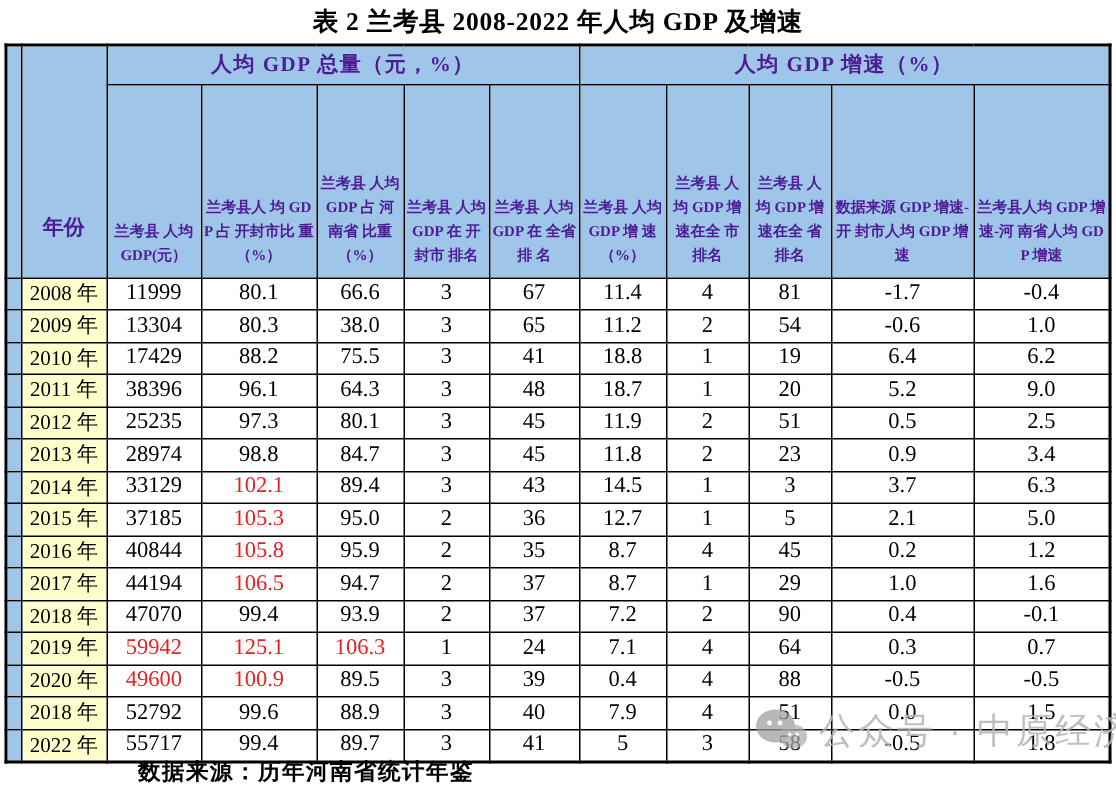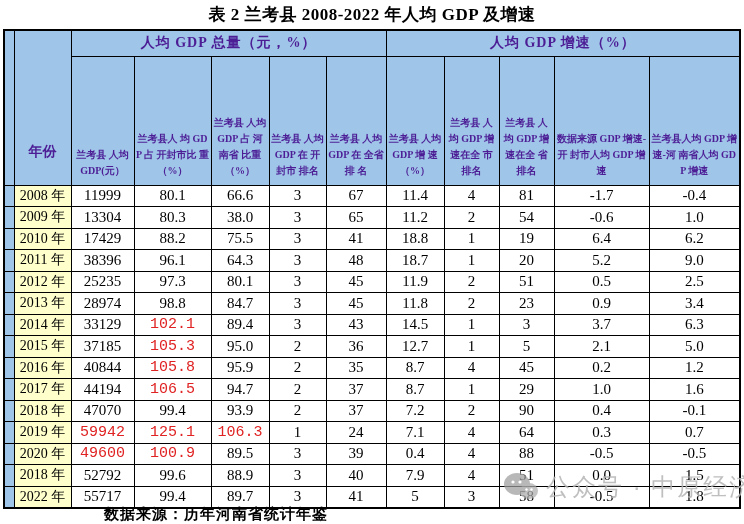--- a/index.html
+++ b/index.html
@@ -59,23 +59,23 @@
   tbody tr{height:21.5px;}
   tbody td{
     background:#ffffff;
     font-size:15px;
     vertical-align:middle;
   }
   tbody td.year{
     background:var(--year-yellow);
     font-size:14px;
   }
-  tbody td.red{color:var(--highlight-red);font-family:Liberation Mono, monospace;}
+  tbody td.red{color:var(--highlight-red);}
   .source{
-    position:absolute;left:104px;top:505px;
+    position:absolute;left:92px;top:505px;
     font-size:15px;font-weight:bold;
     letter-spacing:1px;
   }
   .watermark{
     position:absolute;left:503px;top:471px;
     display:flex;align-items:center;gap:7px;
     color:var(--watermark-gray);
     font-size:24px;
     letter-spacing:2px;
     opacity:0.85;

